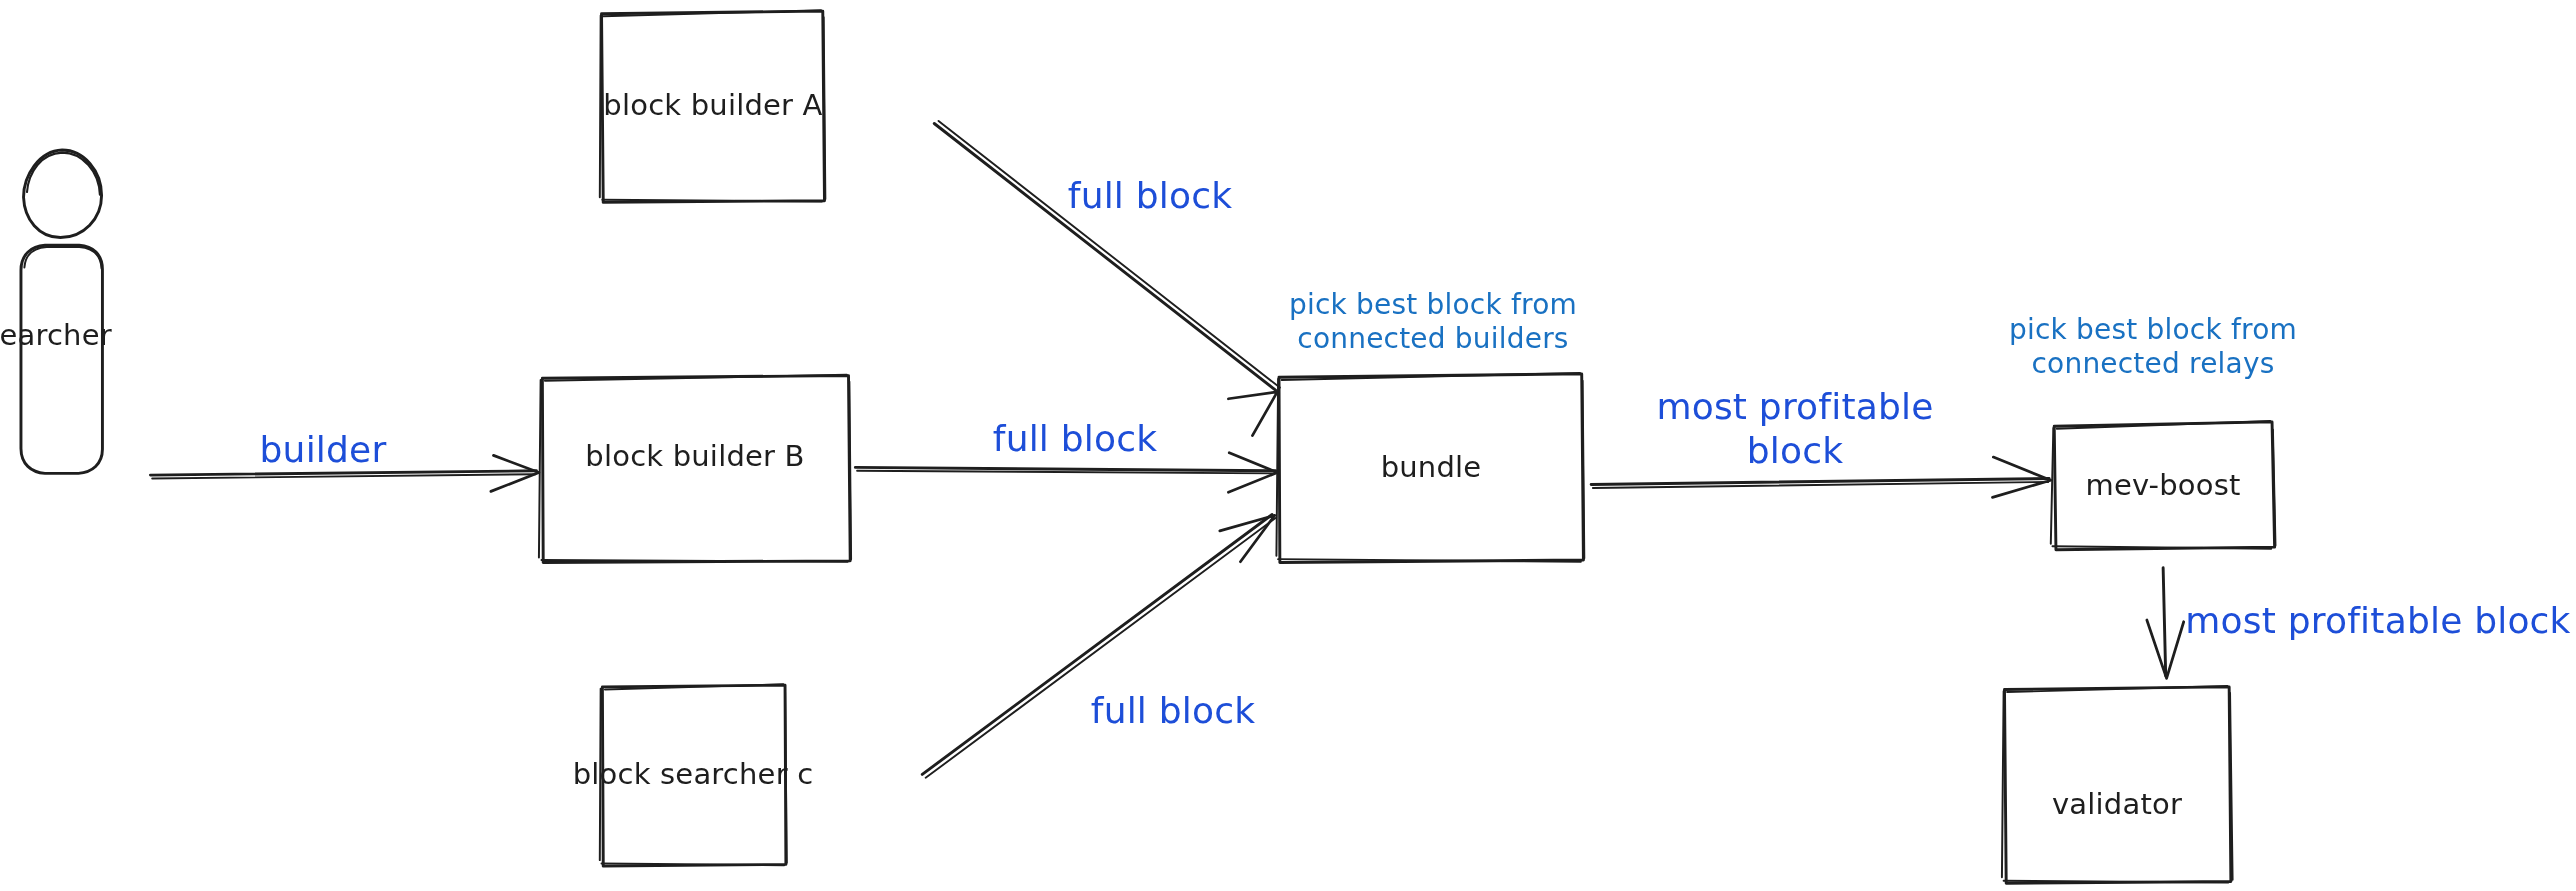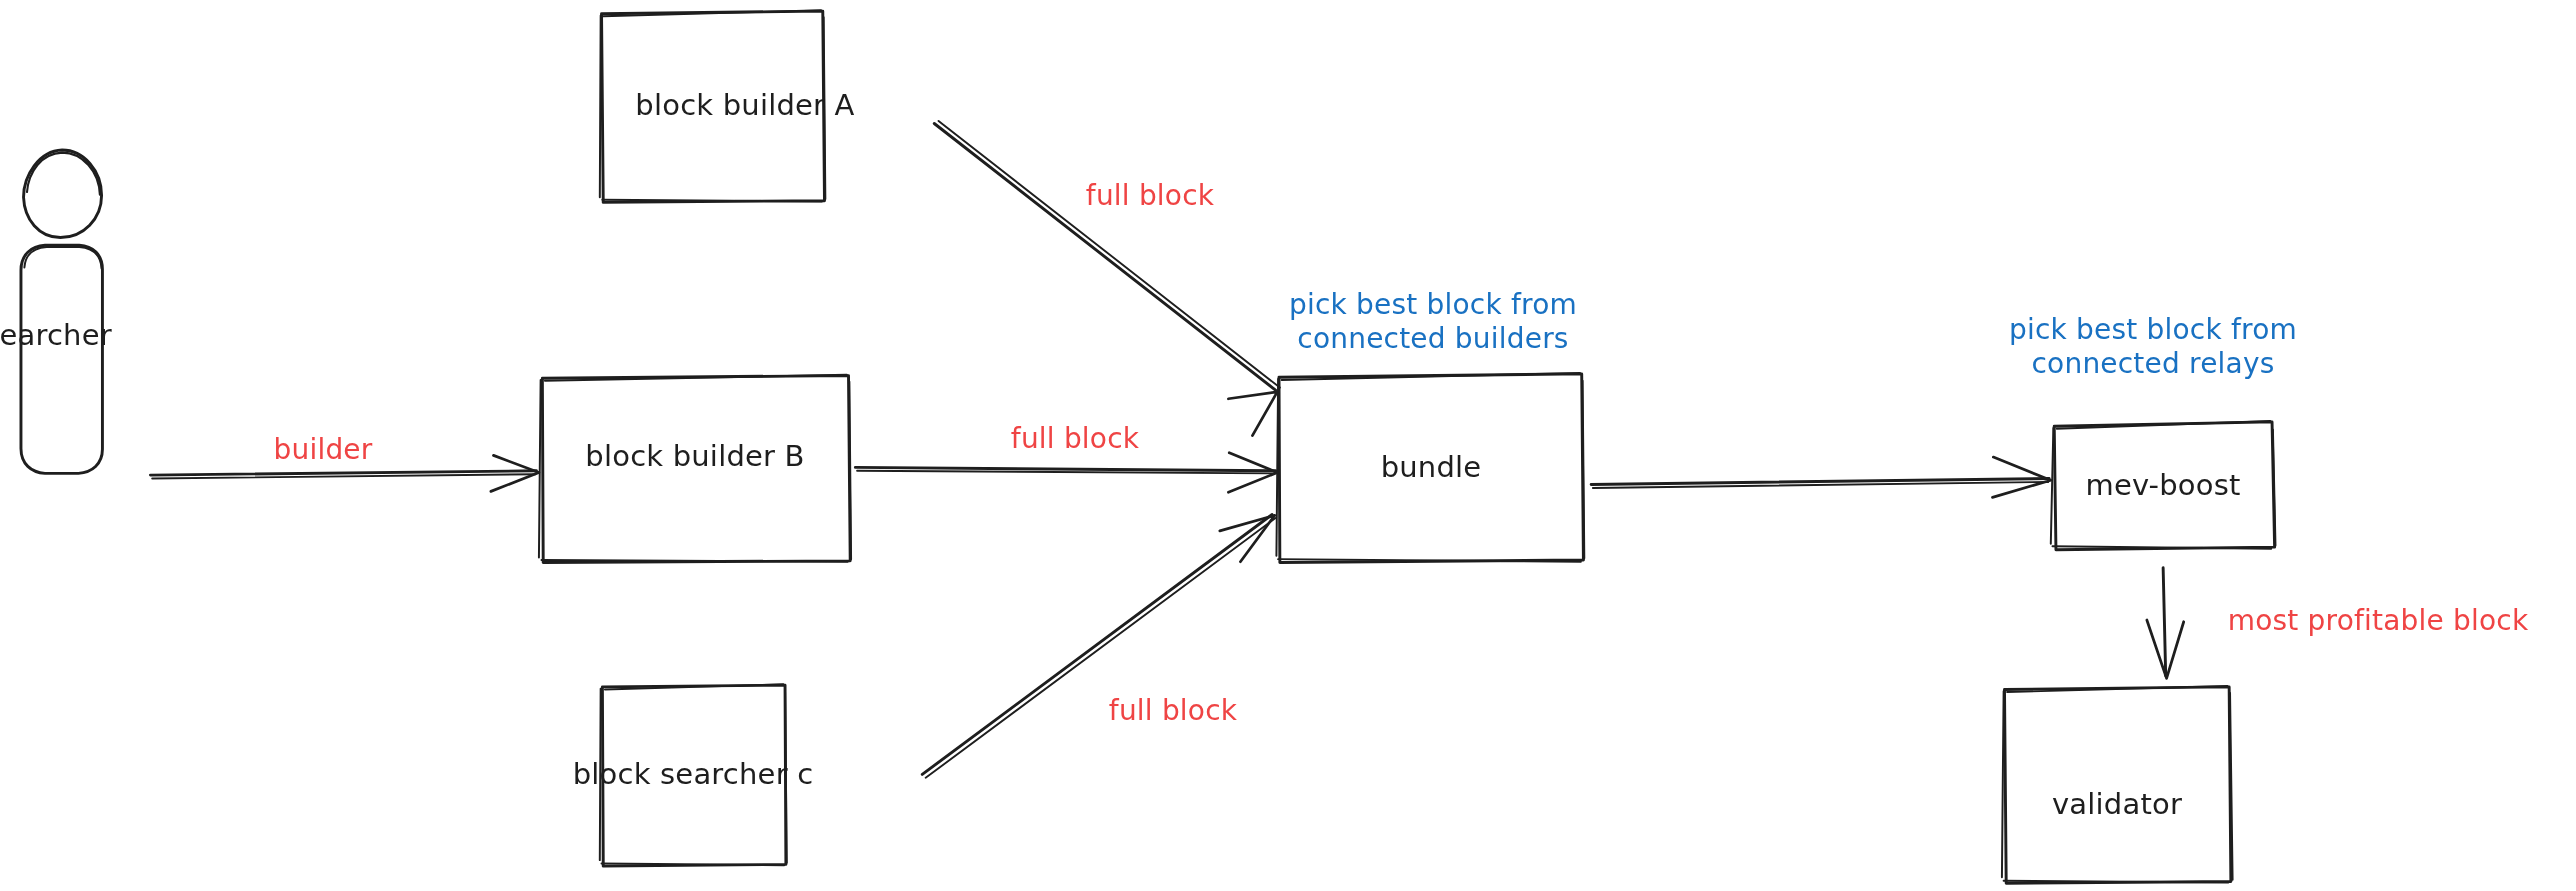--- a/index.html
+++ b/index.html
@@ -32,22 +32,22 @@
     font-family: "DejaVu Sans", sans-serif;
     letter-spacing: 0.2px;
   }
   .node-label {
     color: #1e1e1e;
     font-size: 29px;
     text-align: center;
     transform: translate(-50%, -50%);
   }
   .edge-label {
-    color: #ef4444;
-    font-size: 28px;
+    color: #1d4ed8;
+    font-size: 36px;
     text-align: center;
     transform: translate(-50%, -50%);
   }
   .note-label {
     color: #1971c2;
     font-size: 28px;
     text-align: center;
     transform: translate(-50%, -50%);
   }
   .actor-label {
@@ -141,40 +141,42 @@
       <g>
         <path d="M 2522 662 L 2525 788"></path>
         <path d="M 2503 723 L 2526 791 L 2546 725" stroke-width="3.2"></path>
       </g>
 
     </g>
   </svg>
 
   <div class="lbl actor-label" style="left:48px; top:336px;">searcher</div>
 
-  <div class="lbl node-label" style="left:713px; top:106px;margin-left:32px;">block builder A</div>
+  <div class="lbl node-label" style="left:713px; top:106px;">block builder A</div>
 
   <div class="lbl node-label" style="left:695px; top:457px;">block builder B</div>
 
   <div class="lbl node-label" style="left:693px; top:775px;">block searcher c</div>
 
   <div class="lbl node-label" style="left:1431px; top:468px;">bundle</div>
 
   <div class="lbl node-label" style="left:2163px; top:486px;">mev-boost</div>
 
   <div class="lbl node-label" style="left:2117px; top:805px;">validator</div>
 
   <div class="lbl edge-label" style="left:323px; top:450px;">builder</div>
 
   <div class="lbl edge-label" style="left:1150px; top:196px;">full block</div>
 
   <div class="lbl edge-label" style="left:1075px; top:439px;">full block</div>
 
   <div class="lbl edge-label" style="left:1173px; top:711px;">full block</div>
 
+  <div class="lbl edge-label" style="left:1795px; top:429px;">most profitable
+block</div>
 
   <div class="lbl edge-label" style="left:2378px; top:621px;">most profitable block</div>
 
 
   <div class="lbl note-label" style="left:1433px; top:322px;">pick best block from
 connected builders</div>
 
   <div class="lbl note-label" style="left:2153px; top:347px;">pick best block from
 connected relays</div>
 

